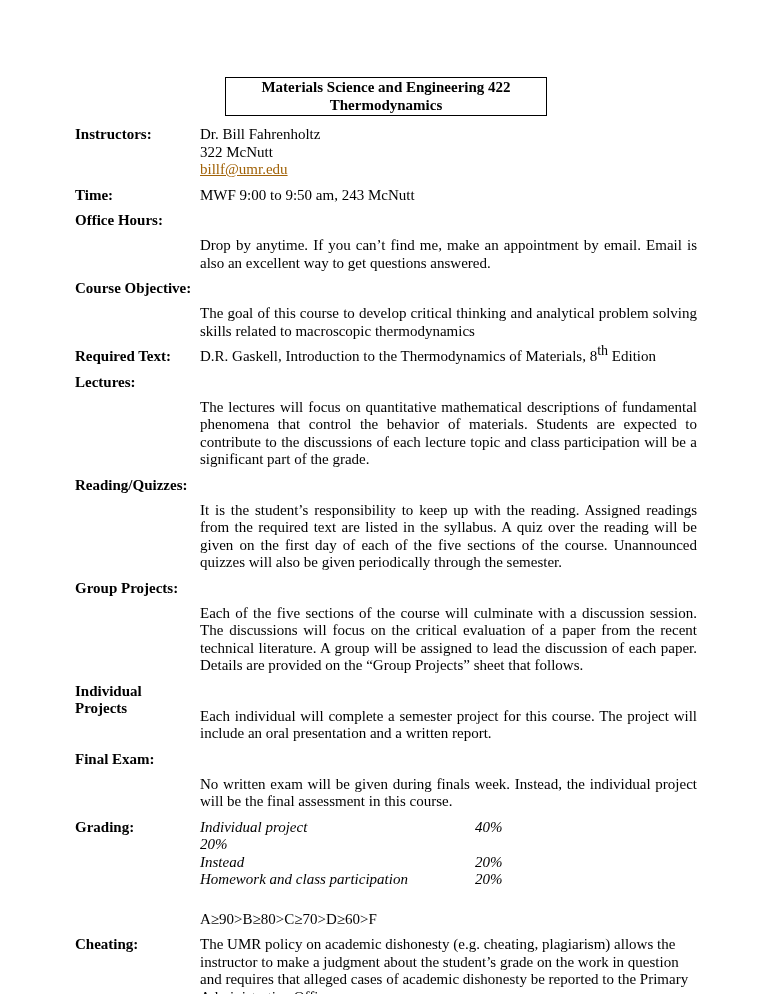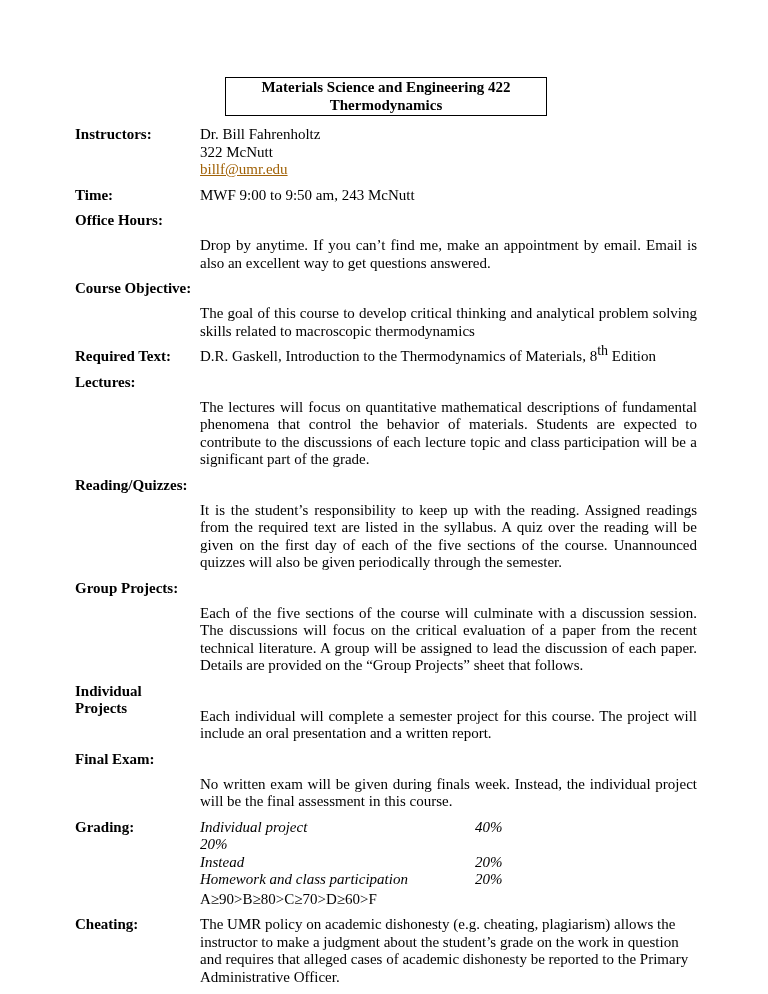--- a/index.html
+++ b/index.html
@@ -49,21 +49,21 @@
   .sup {
     font-size: 14px;
     vertical-align: super;
     line-height: 0;
   }
   .grade-item {
     display: grid;
     grid-template-columns: 275px auto;
     font-style: italic;
   }
-  .scale-line { margin-top: 2px; }
+  .scale-line { margin-top: 22px; }
 </style>
 </head>
 <body>
 
 <div class="page">
 
   <div class="title-box">
     <div>Materials Science and Engineering 422</div>
     <div>Thermodynamics</div>
   </div>

